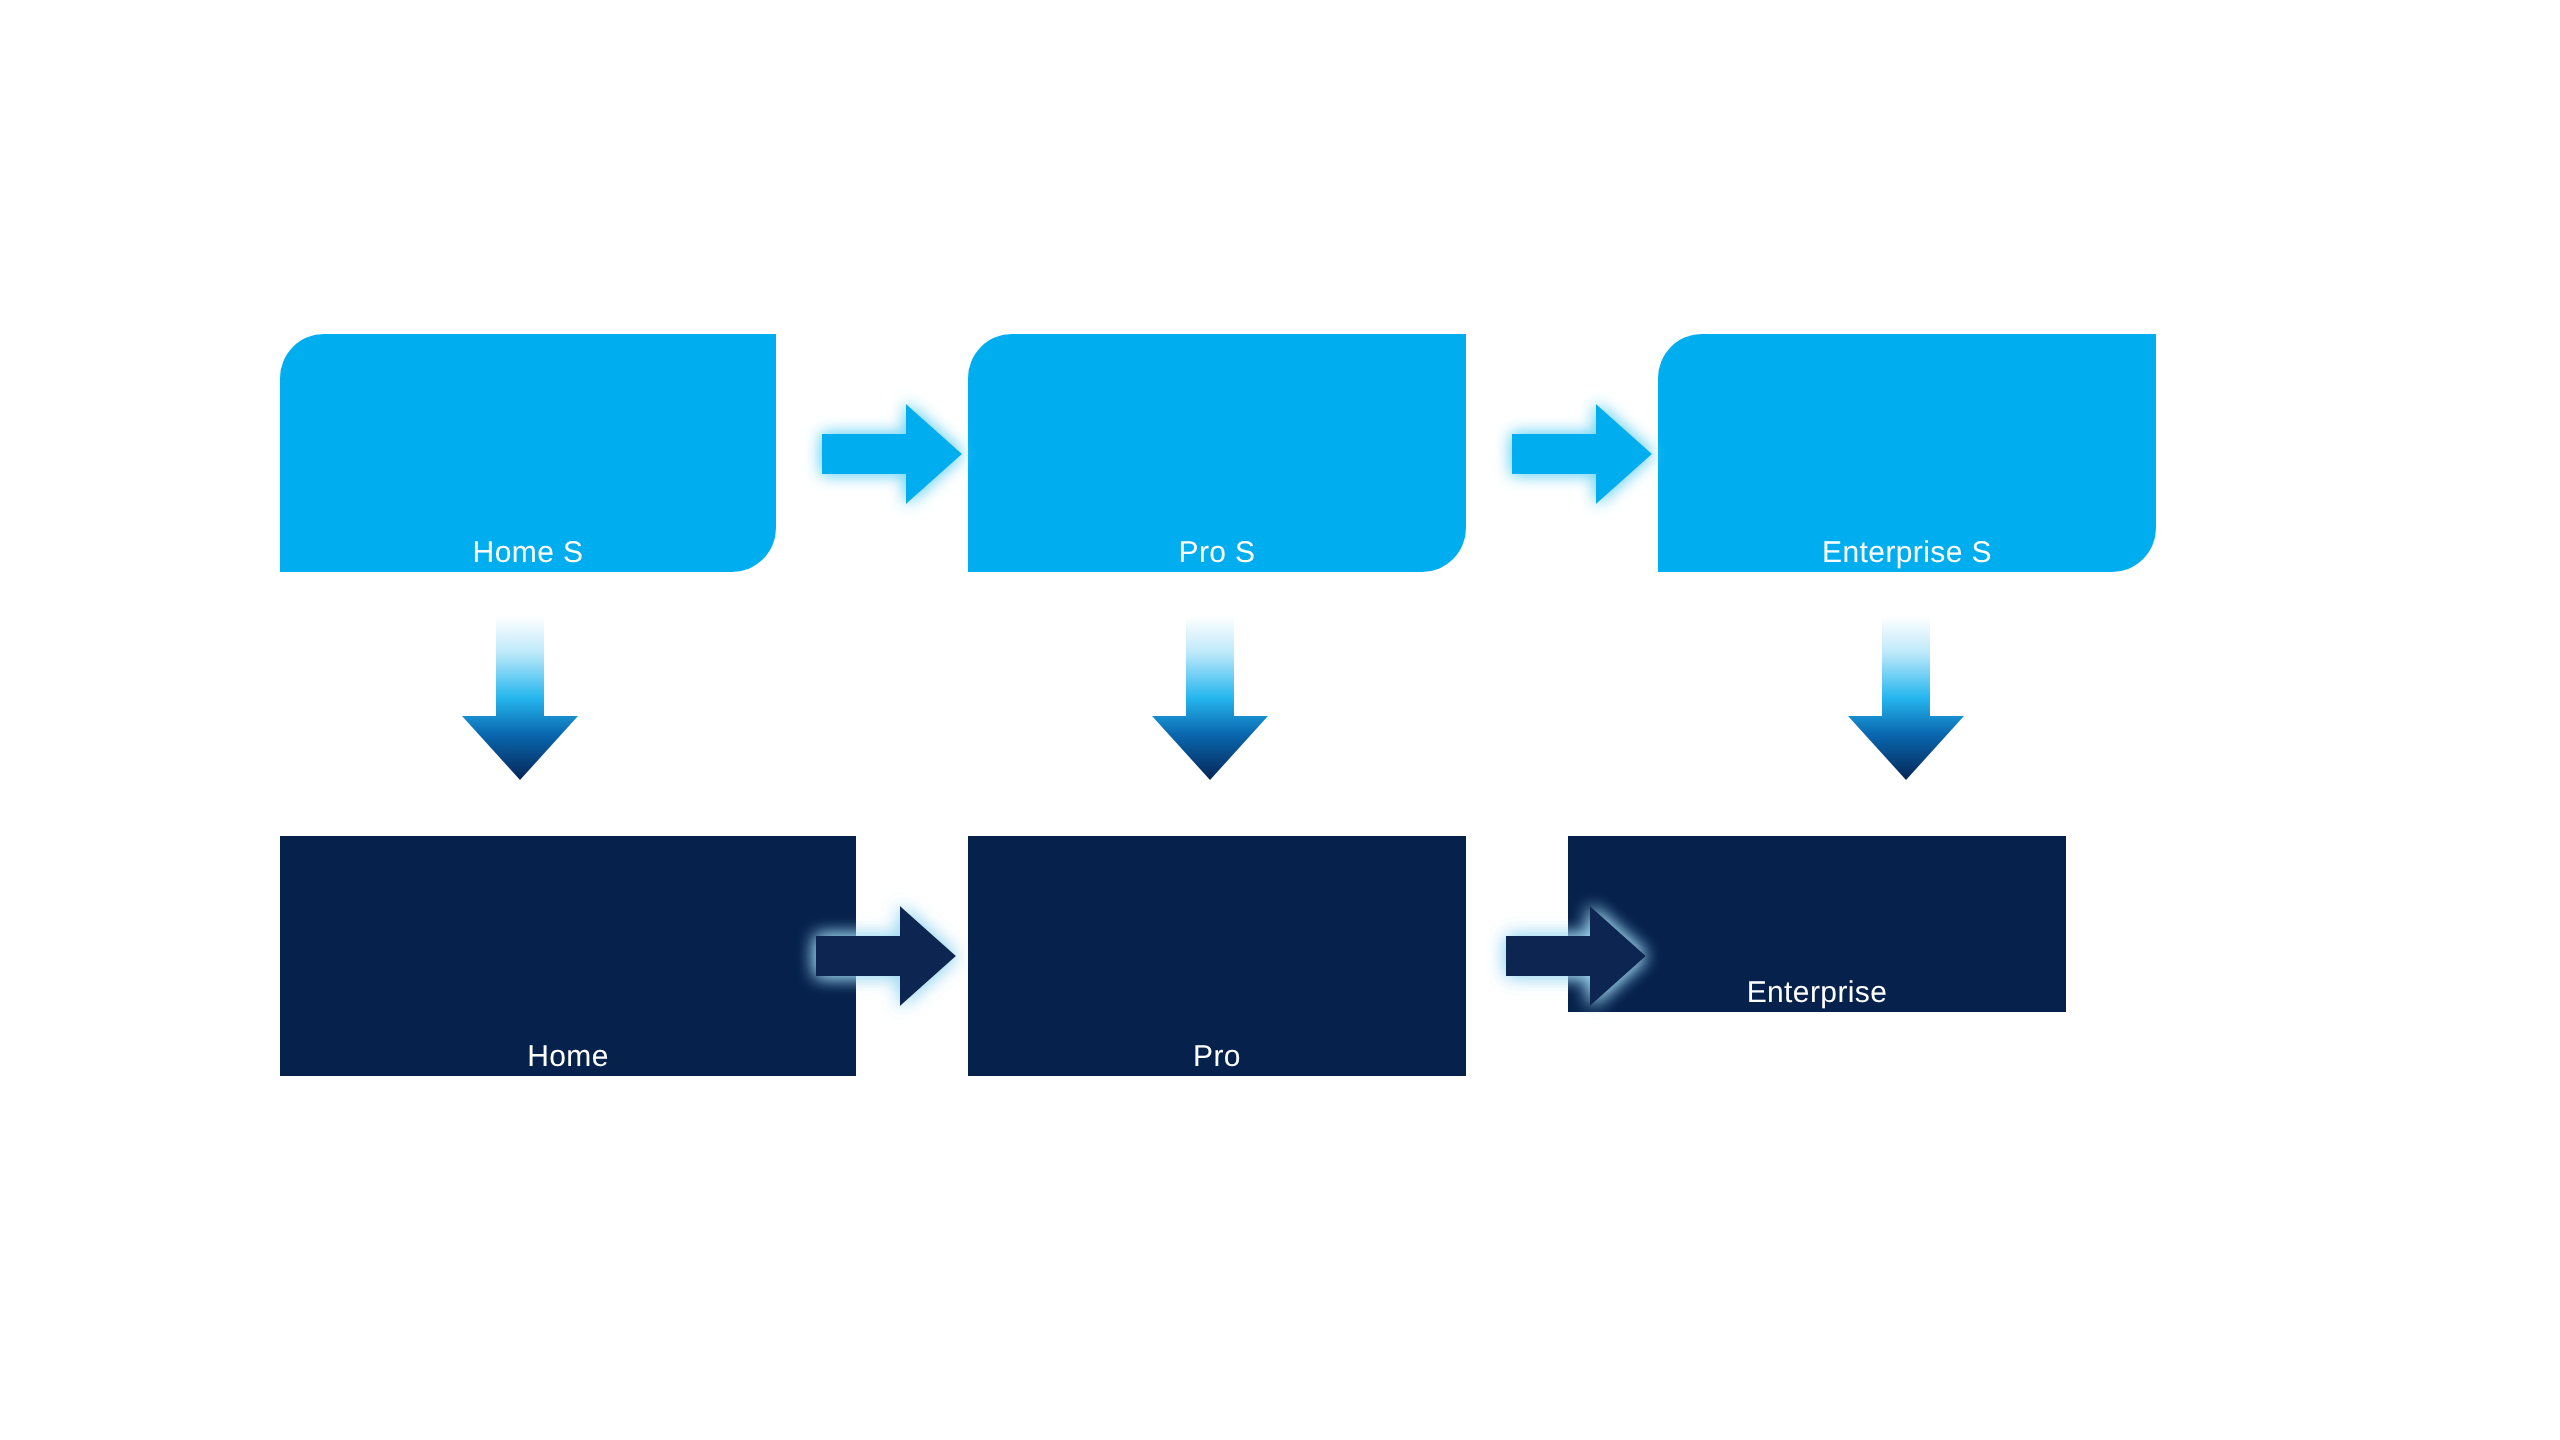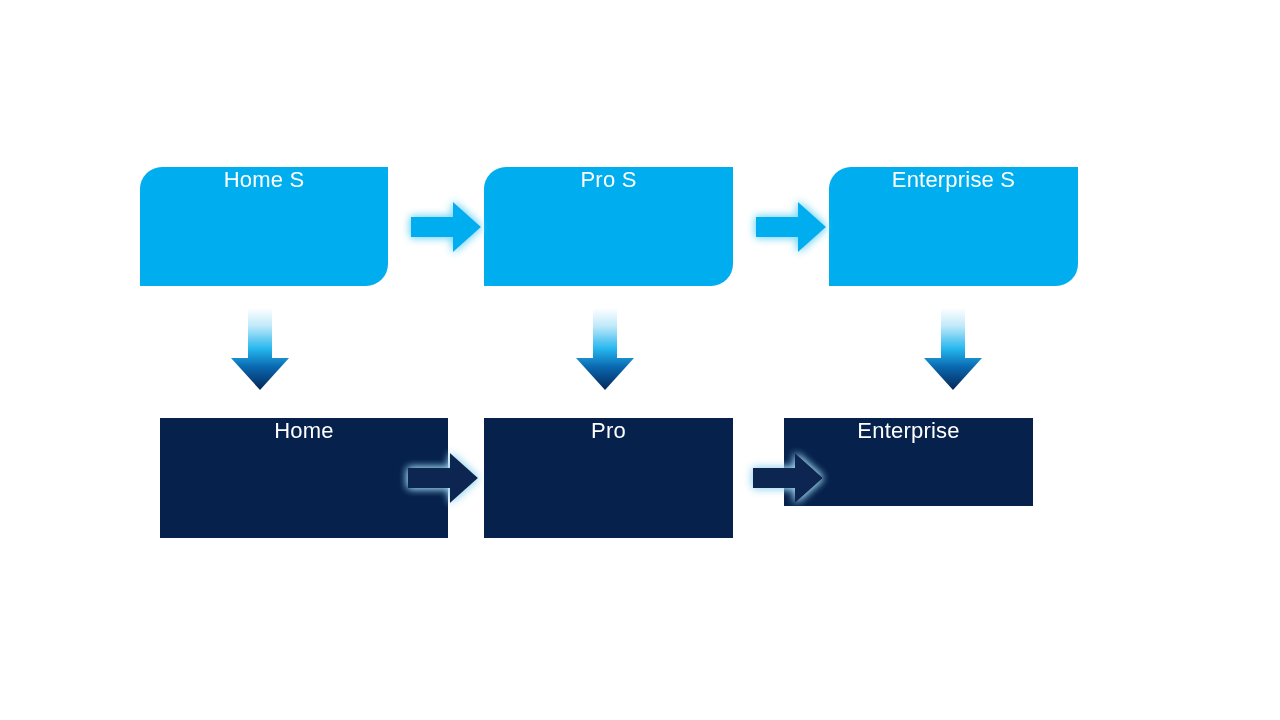--- a/index.html
+++ b/index.html
@@ -21,25 +21,25 @@
     top: 0;
     width: 1280px;
     height: 720px;
     background: #ffffff;
   }
 
   
   .node-box {
     position: absolute;
     display: flex;
-    align-items: flex-start;
+    align-items: flex-end;
     justify-content: center;
     box-sizing: border-box;
     color: #ffffff;
-    font-size: 22px;
+    font-size: 15px;
     font-weight: 400;
     letter-spacing: 0.2px;
     line-height: 1.2;
     text-align: center;
     user-select: none;
   }
 
   .node-box.top-row {
     background: #00aeef;
     border-radius: 22px 0 22px 0;
@@ -172,21 +172,21 @@
           <stop offset="22%" stop-color="#bfe9fa"></stop>
           <stop offset="50%" stop-color="#25b6ee"></stop>
           <stop offset="72%" stop-color="#0a68b0"></stop>
           <stop offset="100%" stop-color="#052657"></stop>
         </linearGradient>
       </defs>
       <path d="M20 2 L44 2 L44 52 L61 52 L32 84 L3 52 L20 52 Z" fill="url(#gradDown3)"></path>
     </svg>
   </div>
 
-  <div class="node-box bottom-row" style="left:140px; top:418px; width:288px; height:120px;margin-left:20px;">
+  <div class="node-box bottom-row" style="left:140px; top:418px; width:288px; height:120px;">
     <span class="node-label">Home</span>
   </div>
 
   <div class="node-box bottom-row" style="left:484px; top:418px; width:249px; height:120px;">
     <span class="node-label">Pro</span>
   </div>
 
   <div class="node-box bottom-row" style="left:784px; top:418px; width:249px; height:88px;">
     <span class="node-label">Enterprise</span>
   </div>

